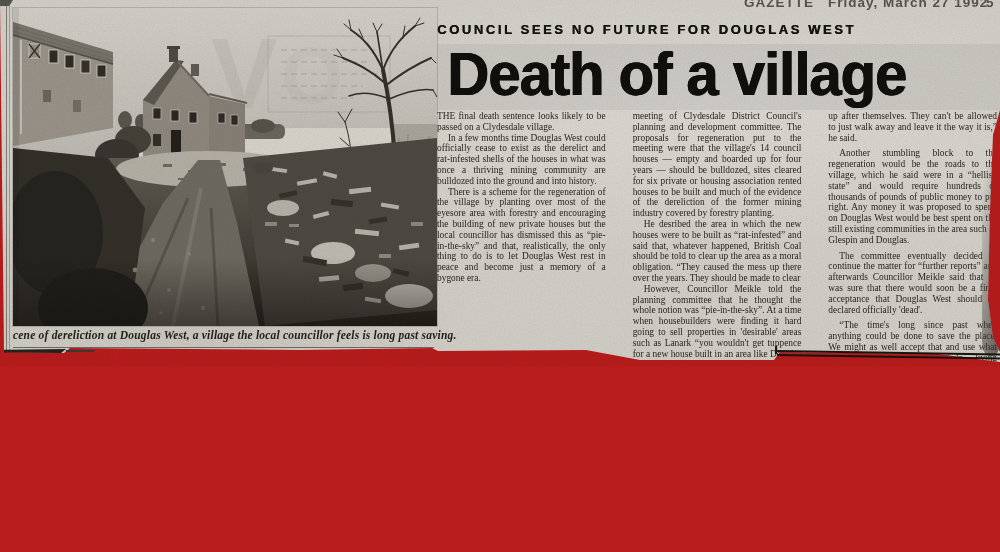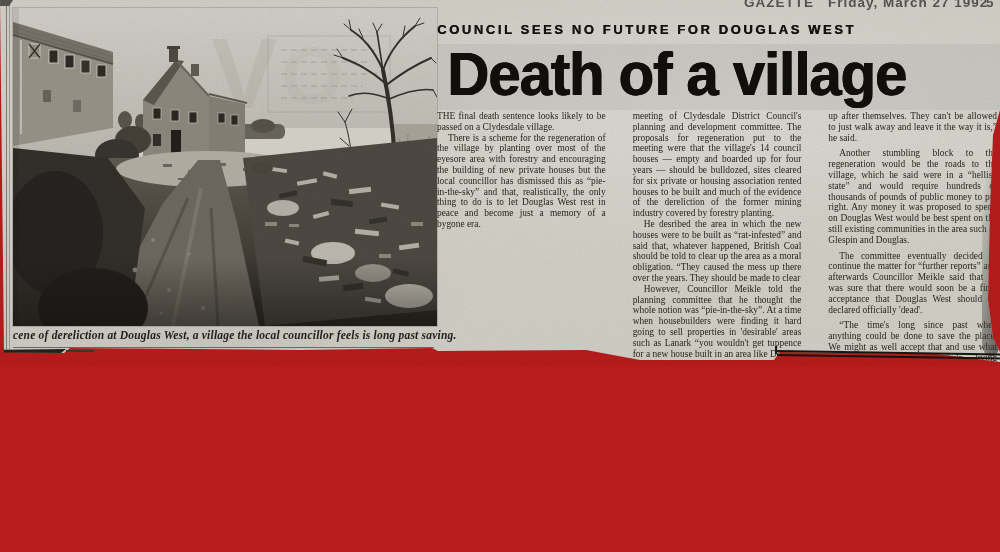--- a/index.html
+++ b/index.html
@@ -246,20 +246,21 @@
         </g>
         <ellipse cx="250" cy="160" rx="10" ry="6" fill="#4a463e"></ellipse>
         <rect x="0" y="250" width="424" height="68" fill="url(#vg)"></rect>
         <rect x="0" y="0" width="6" height="318" fill="rgba(0,0,0,.08)"></rect>
       </g>
     </svg>
 
     <div class="cols">
       <div class="col">
         <p class="flush">THE final death sentence looks likely to be passed on a Clydesdale village.</p>
+        <p>In a few months time Douglas West could officially cease to exist as the derelict and rat-infested shells of the houses in what was once a thriving mining community are bulldozed into the ground and into history.</p>
         <p>There is a scheme for the regeneration of the village by planting over most of the eyesore area with forestry and encouraging the building of new private houses but the local councillor has dismissed this as “pie-in-the-sky” and that, realistically, the only thing to do is to let Douglas West rest in peace and become just a memory of a bygone era.</p>
       </div>
       <div class="col">
         <p class="flush">meeting of Clydesdale District Council's planning and development committee. The proposals for regeneration put to the meeting were that the village's 14 council houses — empty and boarded up for four years — should be bulldozed, sites cleared for six private or housing association rented houses to be built and much of the evidence of the dereliction of the former mining industry covered by forestry planting.</p>
         <p>He desribed the area in which the new houses were to be built as “rat-infested” and said that, whatever happened, British Coal should be told to clear up the area as a moral obligation. “They caused the mess up there over the years. They should be made to clear</p>
         <p>However, Councillor Meikle told the planning committee that he thought the whole notion was “pie-in-the-sky”. At a time when housebuilders were finding it hard going to sell properties in 'desirable' areas such as Lanark “you wouldn't get tuppence for a new house built in an area like Douglas West.”</p>
       </div>
       <div class="col spaced">
         <p class="flush">up after themselves. They can't be allowed to just walk away and leave it the way it is,” he said.</p>
         <p>Another stumbling block to the regeneration would be the roads to the village, which he said were in a “hellish state” and would require hundreds of thousands of pounds of public money to put right. Any money it was proposed to spend on Douglas West would be best spent on the still existing communities in the area such as Glespin and Douglas.</p>

